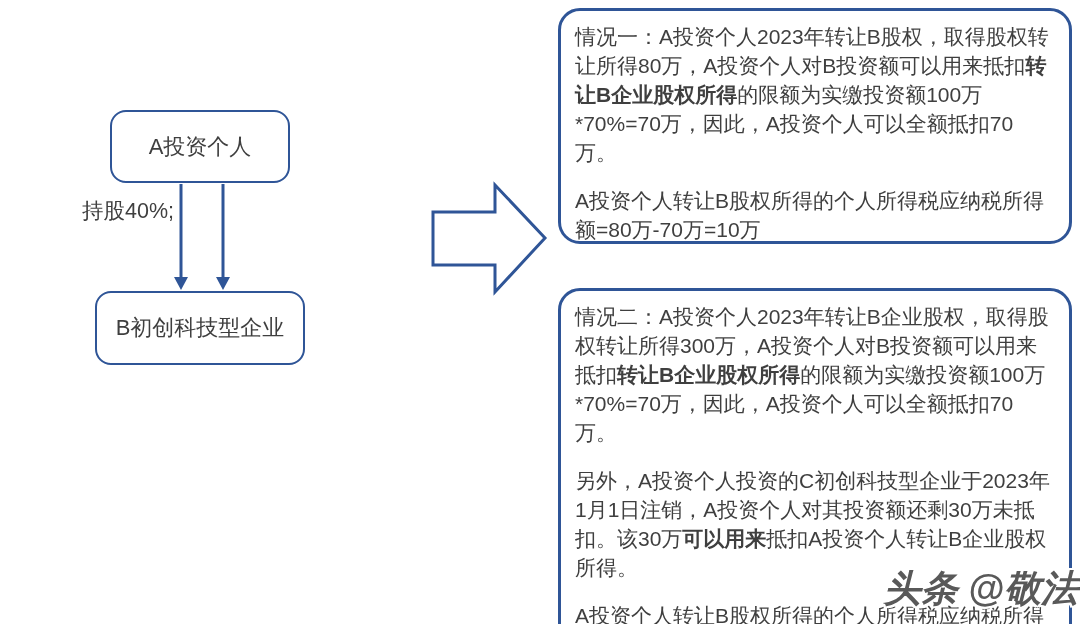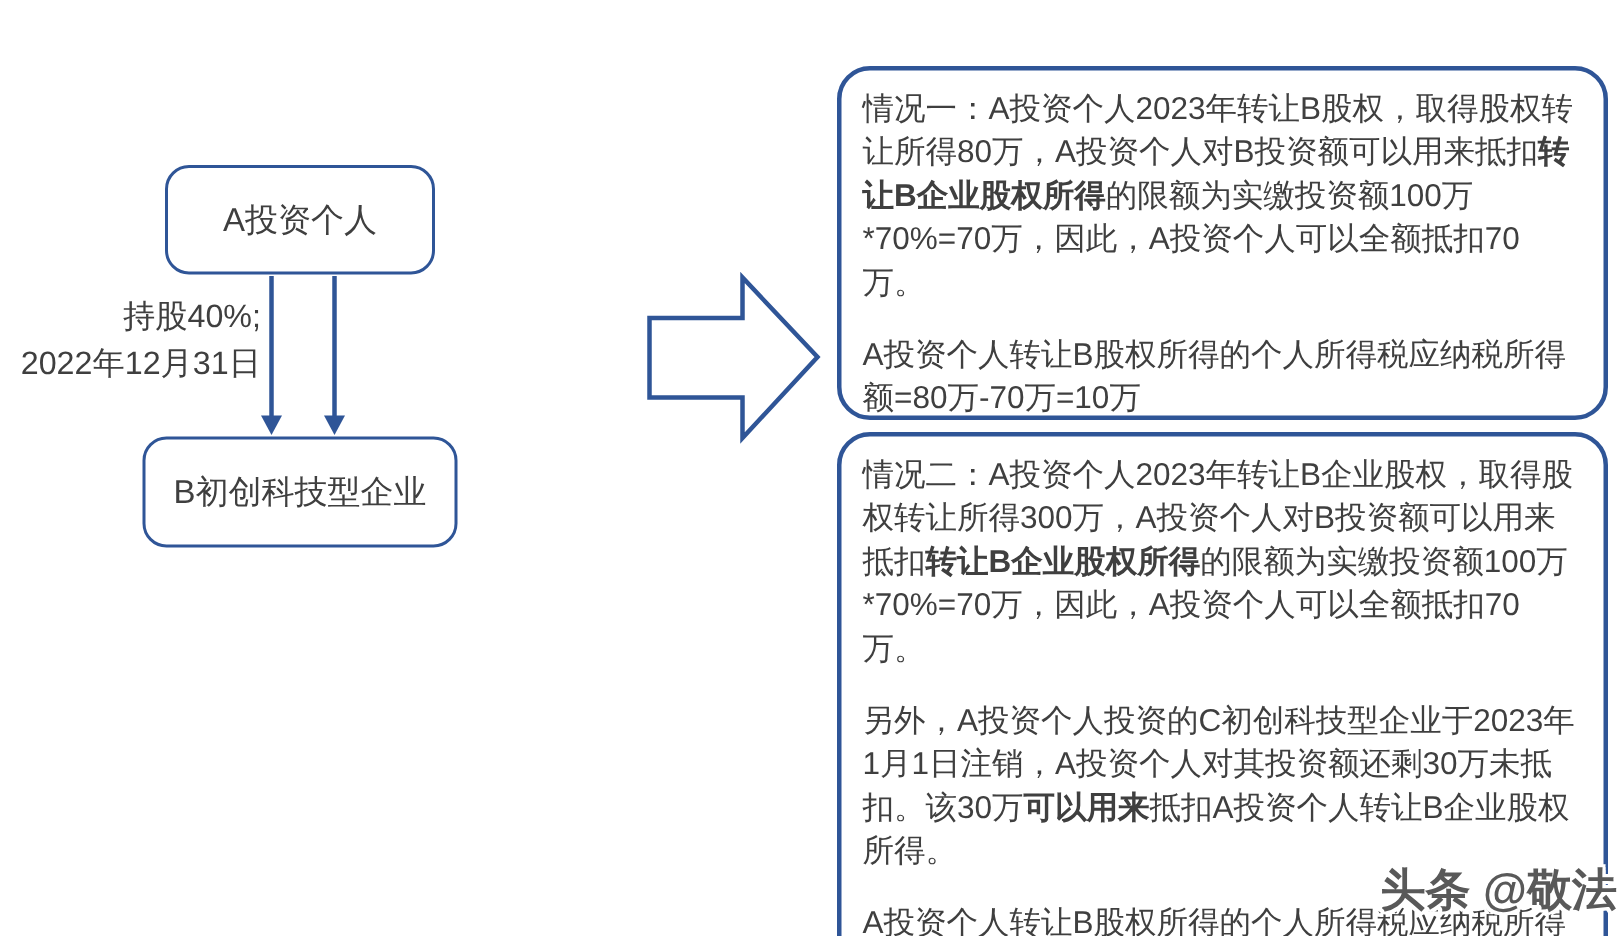--- a/index.html
+++ b/index.html
@@ -62,40 +62,41 @@
     width: 514px;
     border: 3px solid var(--accent);
     border-radius: 22px;
     background: #ffffff;
     padding: 11px 14px 0 14px;
     font-size: 21px;
     line-height: 29px;
     color: var(--text);
     text-align: left;
   }
-  .callout-1 { top: 8px;   height: 236px; margin-top: 36px; }
+  .callout-1 { top: 8px;   height: 236px; }
   .callout-2 { top: 252px; height: 366px; margin-top: 36px; }
   .callout p { margin: 0 0 19px 0; }
   .callout p:last-child { margin-bottom: 0; }
   .callout b { font-weight: bold; }
 
   .watermark {
     position: absolute;
     right: 2px;
     bottom: 10px;
-    font-size: 30px;
+    font-size: 37px;
     font-weight: bold;
     color: var(--watermark);
     white-space: nowrap;
     text-shadow:
       -2px -2px 0 #ffffff, 2px -2px 0 #ffffff,
       -2px  2px 0 #ffffff, 2px  2px 0 #ffffff,
       -2px  0   0 #ffffff, 2px  0   0 #ffffff,
        0   -2px 0 #ffffff, 0    2px 0 #ffffff;
     z-index: 5;
+    font-style: italic;
   }
 </style>
 </head>
 <body>
 
 <div class="canvas">
 
   <svg class="connector-layer" viewBox="0 0 1080 624" xmlns="http://www.w3.org/2000/svg">
     <line class="connector-line" x1="181" y1="184" x2="181" y2="278"></line>
     <polygon class="connector-head" points="174,277 188,277 181,290"></polygon>
@@ -107,21 +108,20 @@
   <div class="node node-a">
     <span>A投资个人</span>
   </div>
 
   <div class="node node-b">
     <span>B初创科技型企业</span>
   </div>
 
   <div class="edge-label label-left">
     <div>持股40%;</div>
-    <div>2022年12月31日</div>
   </div>
 
 
   <div class="callout callout-1">
     <p><span>情况一：A投资个人2023年转让B股权，取得股权转让所得80万，A投资个人对B投资额可以用来抵扣</span><b>转让B企业股权所得</b><span>的限额为实缴投资额100万*70%=70万，因此，A投资个人可以全额抵扣70万。</span></p>
     <p>A投资个人转让B股权所得的个人所得税应纳税所得额=80万-70万=10万</p>
   </div>
 
   <div class="callout callout-2">
     <p><span>情况二：A投资个人2023年转让B企业股权，取得股权转让所得300万，A投资个人对B投资额可以用来抵扣</span><b>转让B企业股权所得</b><span>的限额为实缴投资额100万*70%=70万，因此，A投资个人可以全额抵扣70万。</span></p>

